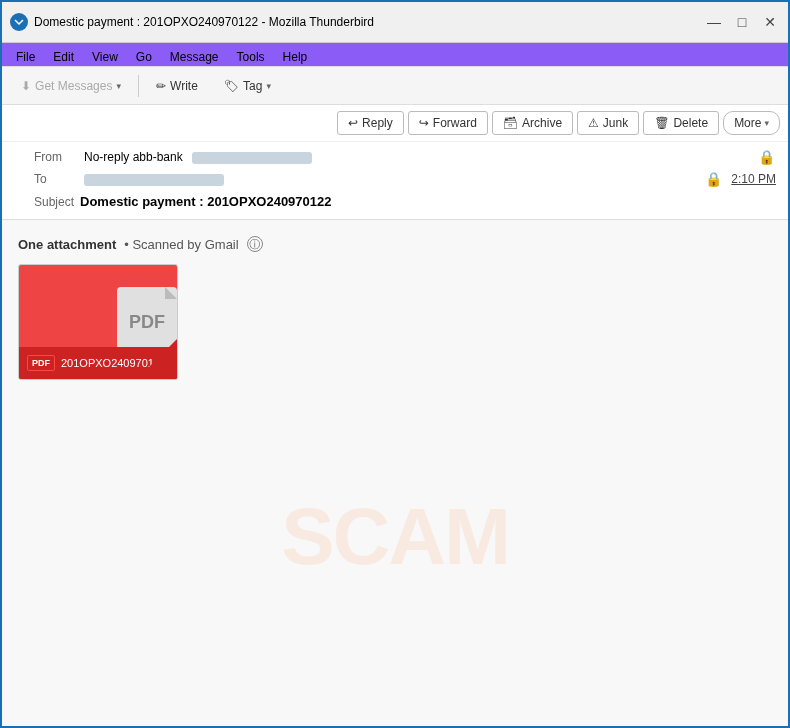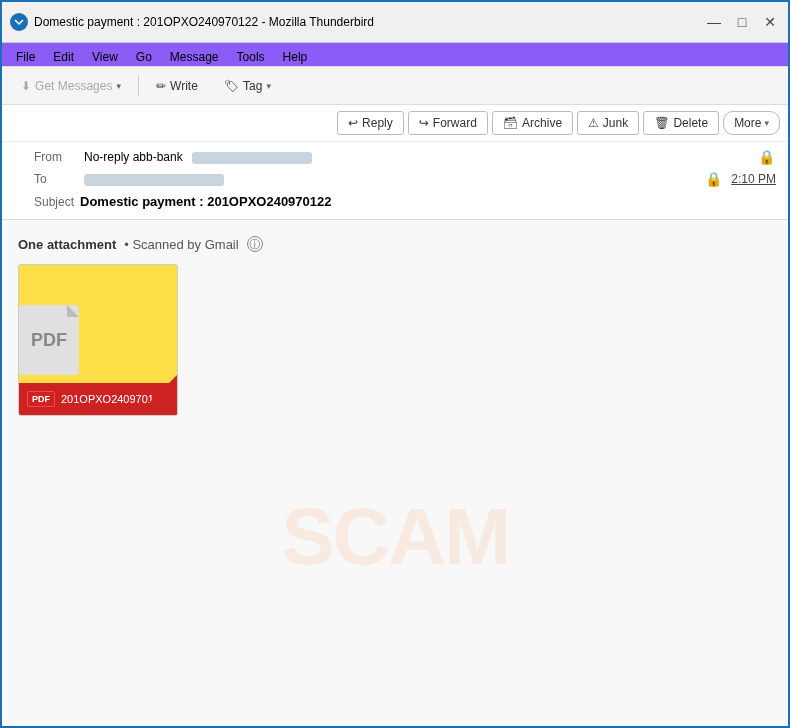--- a/index.html
+++ b/index.html
@@ -258,27 +258,27 @@
       border-radius: 50%;
       display: inline-flex;
       align-items: center;
       justify-content: center;
       font-size: 11px;
       color: #666;
       cursor: pointer;
     }
     .attachment-thumb {
       width: 160px;
-      height: 152px;
+      height: 116px;
       border: 1px solid #ccc;
       border-radius: 3px;
-      background: #fde047;
+      background: #ef4444;
       display: flex;
       flex-direction: column;
-      align-items: flex-start;
+      align-items: flex-end;
       justify-content: center;
       cursor: pointer;
       position: relative;
       overflow: hidden;
     }
     .pdf-icon-large {
       width: 60px;
       height: 70px;
       background: #e0e0e0;
       border-radius: 4px;

